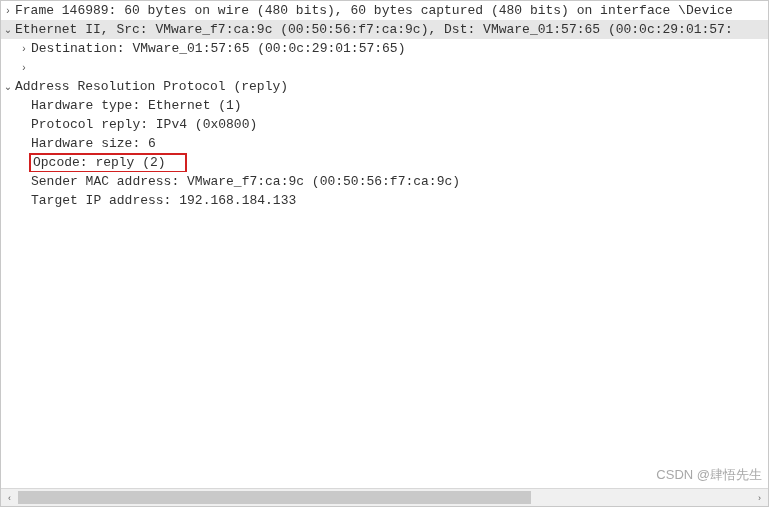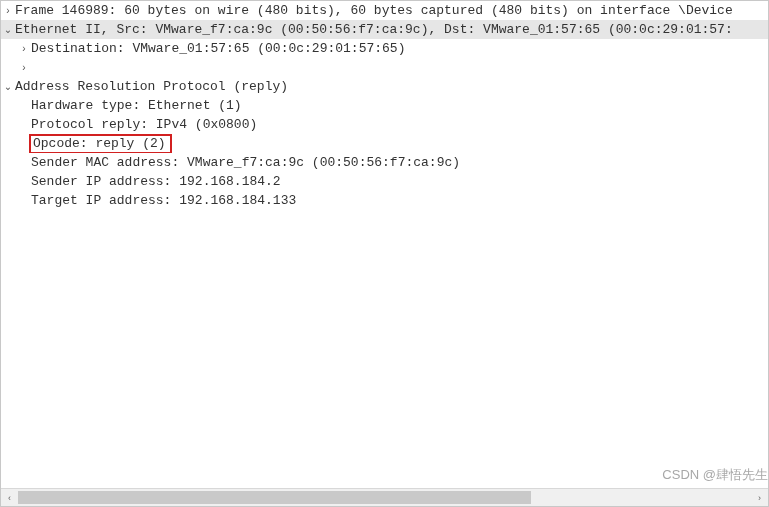--- a/index.html
+++ b/index.html
@@ -48,21 +48,21 @@
     text-align: center;
     font-family: sans-serif;
     font-size: 10px;
     color: #555;
     user-select: none;
   }
   .toggle.clickable { cursor: pointer; }
   .indent-1 { padding-left: 16px; }
   .highlight-box {
     border: 2px solid #d22020;
-    padding: 0 4px 0 2px;
+    padding: 0 19px 0 2px;
     margin-left: -2px;
     display: inline-block;
     line-height: 16px;
     height: 16px;
   }
   
   .hscroll {
     position: absolute;
     left: 0;
     right: 0;
@@ -92,21 +92,21 @@
     position: absolute;
     left: 0;
     top: 2px;
     bottom: 2px;
     width: 70%;
     background: #c9c9c9;
     border-radius: 0;
   }
   .watermark {
     position: absolute;
-    right: 0;
+    right: 6px;
     bottom: 22px;
     color: rgba(120,120,120,0.65);
     font-family: sans-serif;
     font-size: 13px;
     pointer-events: none;
   }
 </style>
 </head>
 <body>
 
@@ -142,38 +142,38 @@
     <div class="row indent-1">
       <span class="toggle"></span>
       <span>Hardware type: Ethernet (1)</span>
     </div>
 
     <div class="row indent-1">
       <span class="toggle"></span>
       <span>Protocol reply: IPv4 (0x0800)</span>
     </div>
 
+    <div class="row indent-1">
+      <span class="toggle"></span>
+      <span>Hardware size: 6</span>
+    </div>
 
 
     <div class="row indent-1">
       <span class="toggle"></span>
       <span class="highlight-box">
         <span>Opcode: reply (2)</span>
       </span>
     </div>
 
     <div class="row indent-1">
       <span class="toggle"></span>
       <span>Sender MAC address: VMware_f7:ca:9c (00:50:56:f7:ca:9c)</span>
     </div>
 
-    <div class="row indent-1">
-      <span class="toggle"></span>
-      <span>Sender IP address: 192.168.184.2</span>
-    </div>
 
 
     <div class="row indent-1">
       <span class="toggle"></span>
       <span>Target IP address: 192.168.184.133</span>
     </div>
 
   </div>
 
   <div class="hscroll">

